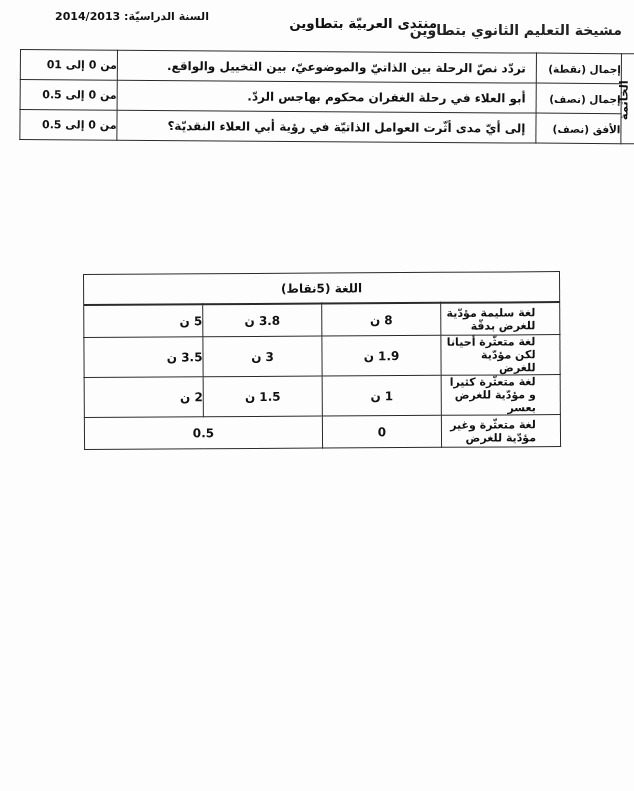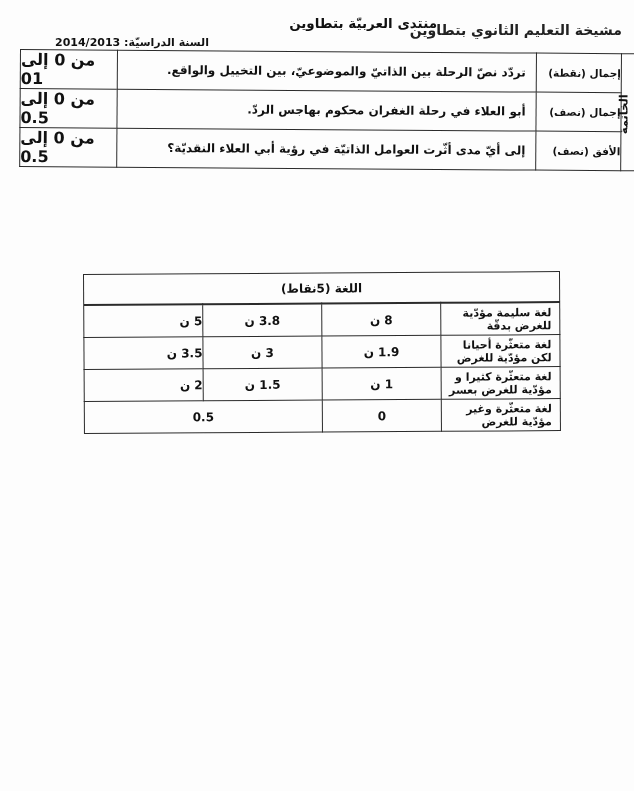--- a/index.html
+++ b/index.html
@@ -5,51 +5,51 @@
   html,body { margin:0; padding:0; background:#e8e8e8; }
   .page {
     position:relative; width:634px; height:791px; margin:0 auto;
     background:#fdfdfd; overflow:hidden;
     font-family:"DejaVu Sans", sans-serif; color:#111;
   }
   
   .hdr { position:absolute; font-weight:bold; direction:rtl; white-space:nowrap; }
   .hdr-right  { top:22px; right:12px; width:122px; font-size:14px; color:#222; }
   .hdr-center { top:15px; left:299px; width:138px; font-size:13.5px; text-align:center; }
-  .hdr-left   { top:36px; left:55px; font-size:11px; }
+  .hdr-left   { top:10px; left:55px; font-size:11px; }
 
   
   table { border-collapse:collapse; direction:rtl; }
   td, th { border:1.5px solid #2b2b2b; font-weight:bold; padding:0; }
 
   
   .t1 {
     position:absolute; left:20px; top:49px; width:611px;
     transform:rotate(0.4deg); transform-origin:left top;
     table-layout:fixed;
   }
   .t1 td { height:29px; }
   .t1 .band    { width:22px; text-align:center; vertical-align:middle; }
   .t1 .lbl     { width:84px; font-size:10.5px; }
   .t1 .content { width:404px; text-align:right; padding:0 10px 0 4px; font-size:12px; }
-  .t1 .score   { width:96px; text-align:left; font-size:16px; }
+  .t1 .score   { width:96px; text-align:right; font-size:11px; }
   .vlabel {
     display:inline-block; transform:rotate(-90deg);
     white-space:nowrap; font-size:11.5px; letter-spacing:1px;
   }
 
   
   .t2 {
     position:absolute; left:83px; top:274px; width:477px;
     transform:rotate(-0.35deg); transform-origin:left top;
     table-layout:fixed;
   }
   .t2 .title  { height:29px; text-align:center; font-size:12px; border-bottom:2.5px solid #2b2b2b; }
   .t2 td      { height:31px; }
-  .t2 .desc   { width:221px; text-align:right; padding-right:8px; font-size:11px; }
+  .t2 .desc   { width:221px; text-align:right; padding-right:24px; font-size:11px; }
   .t2 .c-a    { width:87px; text-align:center; font-size:12px; }
   .t2 .c-b    { width:97px; text-align:center; font-size:12px; }
   .t2 .c-c    { width:70px; text-align:right; font-size:12px; }
 </style>
 </head>
 <body>
 
 <div class="page">
 
   <div class="hdr hdr-right">مشيخة التعليم الثانوي بتطاوين</div>

